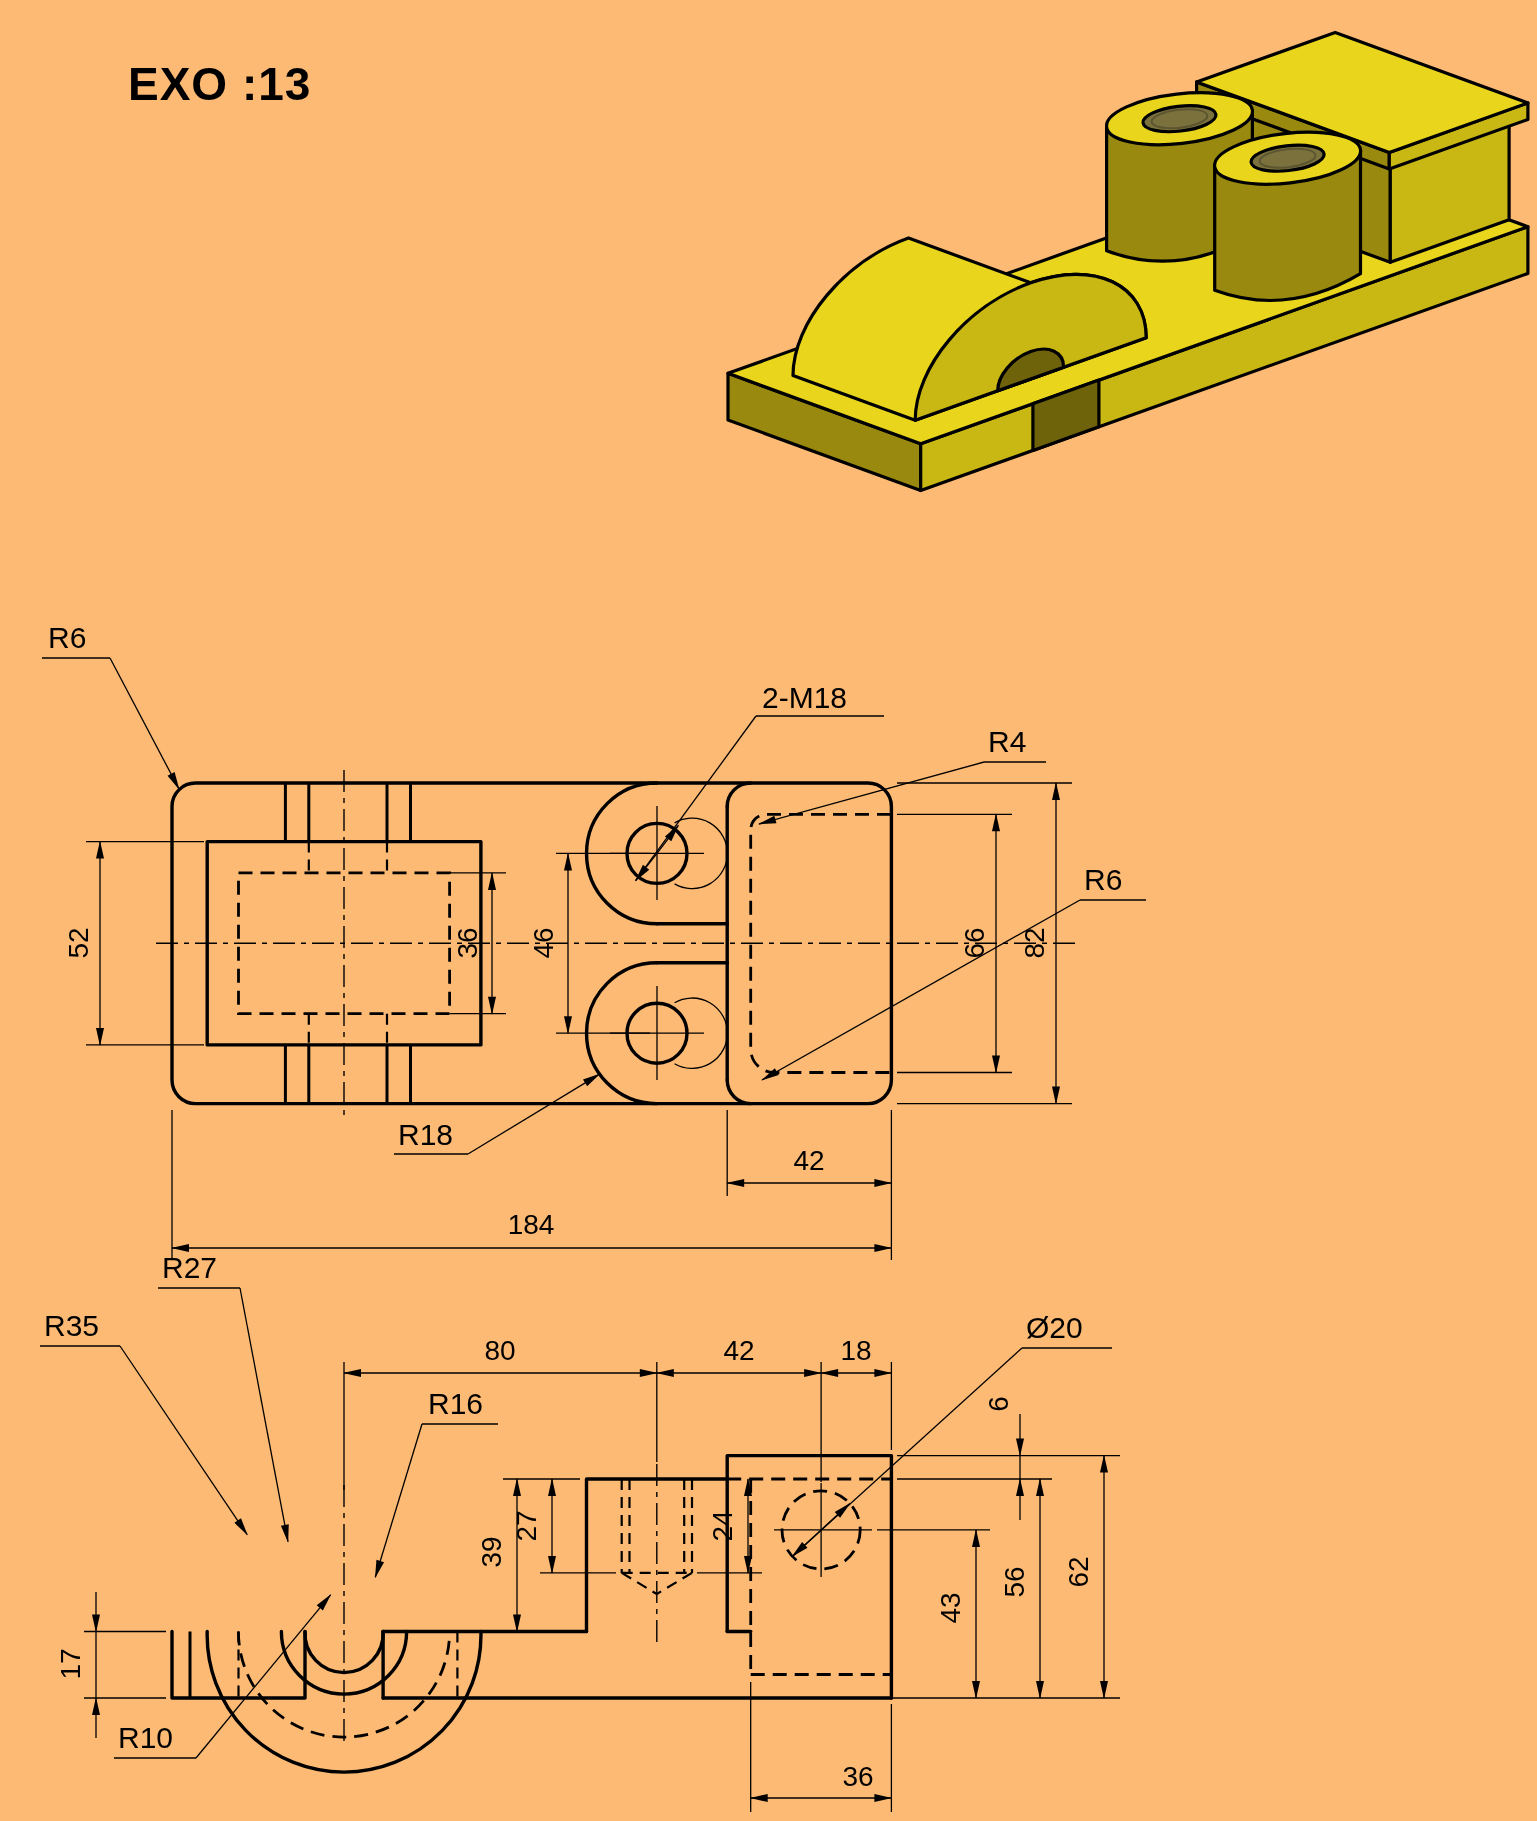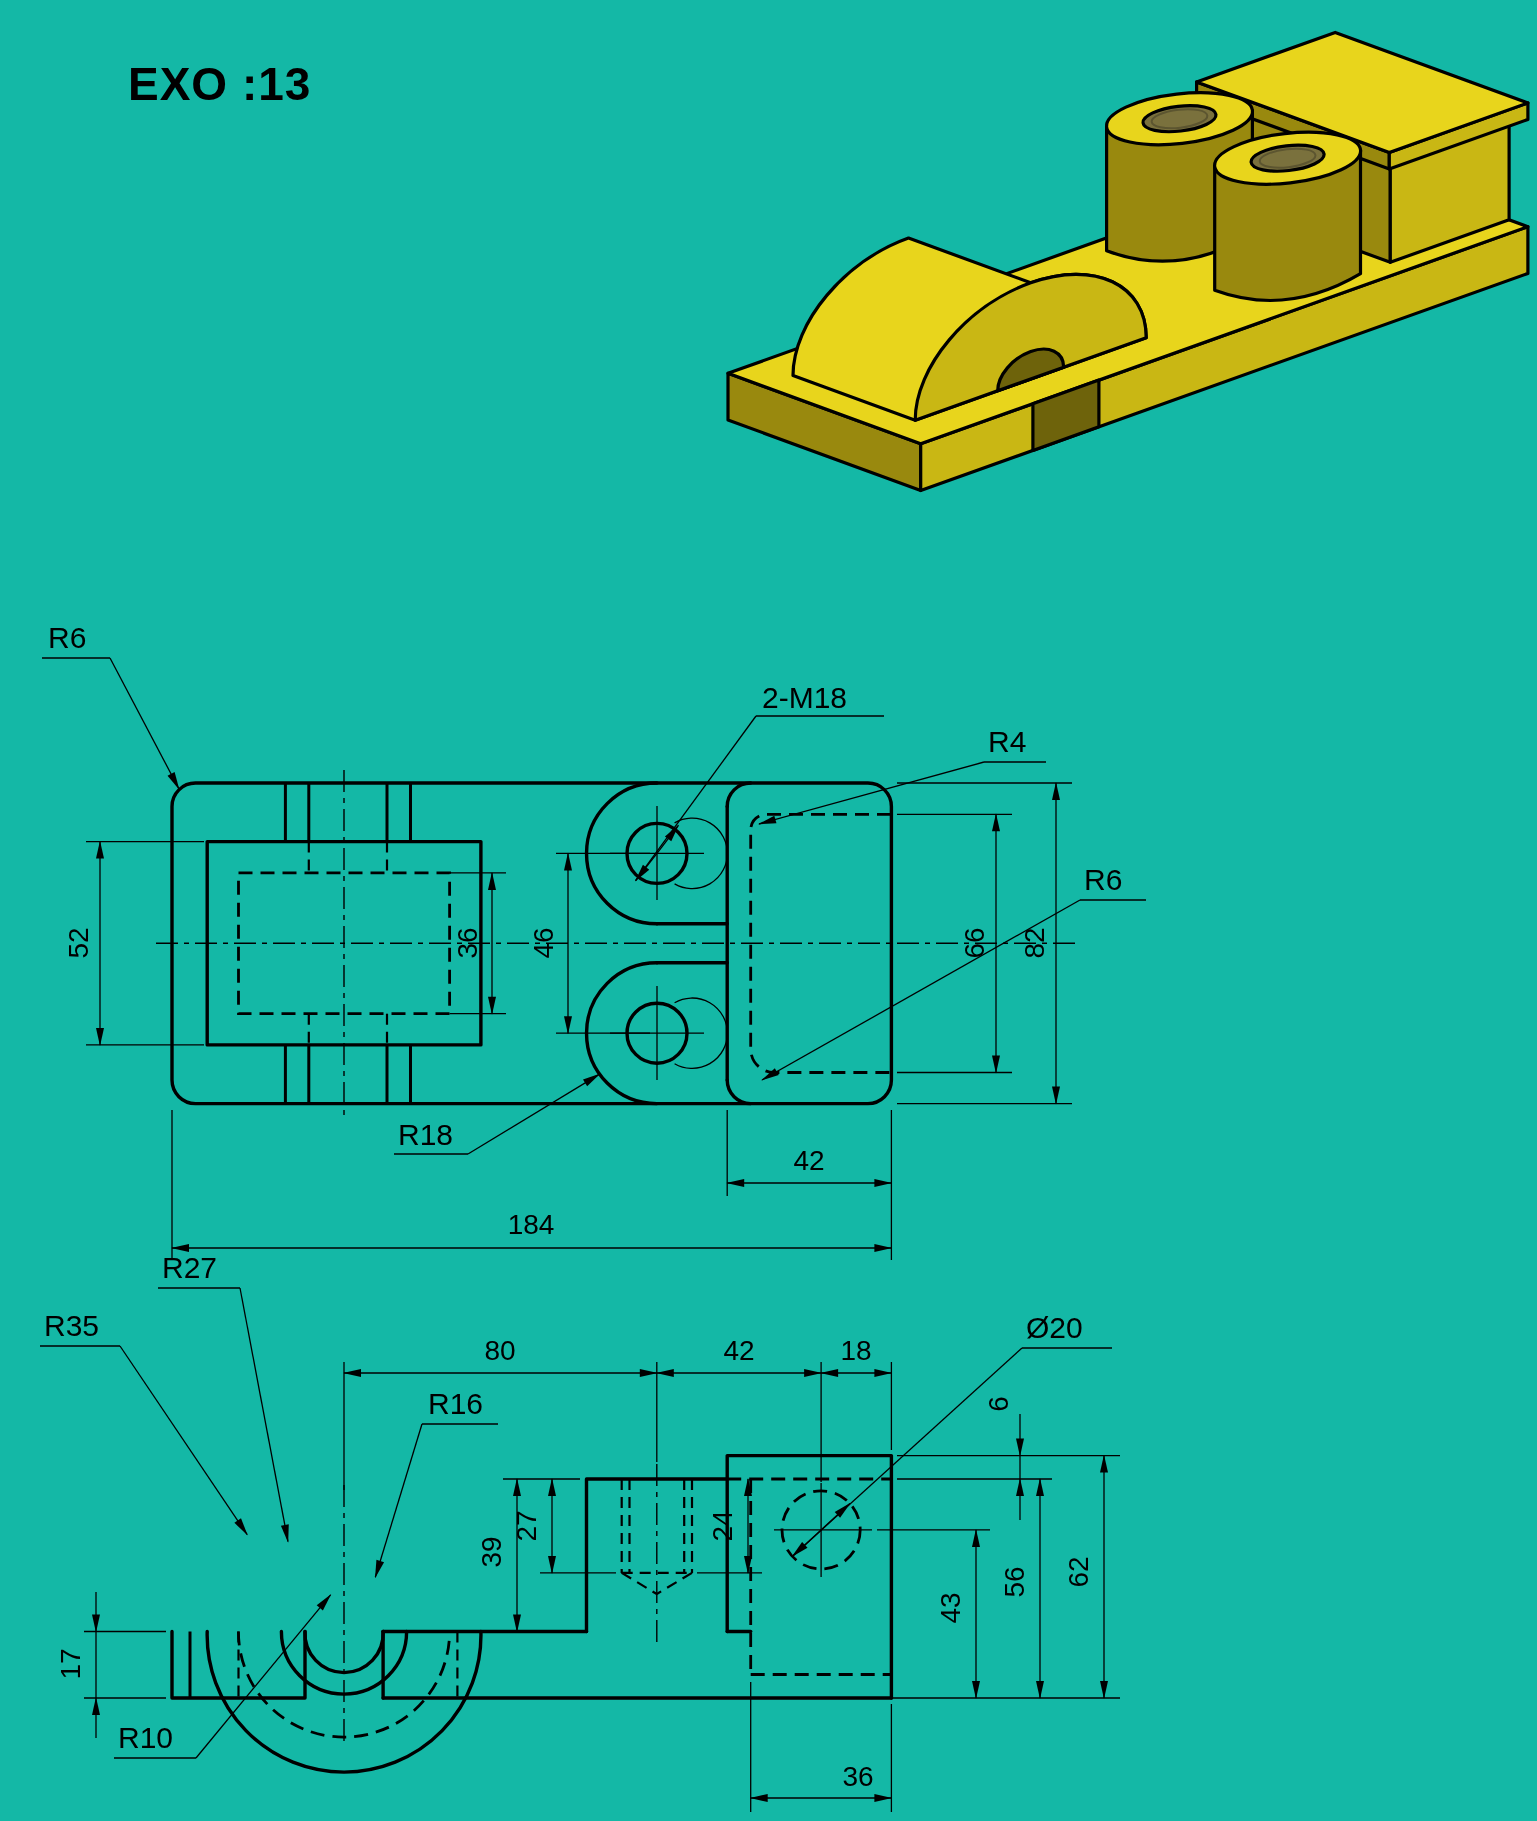--- a/index.html
+++ b/index.html
@@ -1,16 +1,16 @@
 <!DOCTYPE html>
 <html><head>
 <meta charset="utf-8">
 <style>
   html,body{margin:0;padding:0;background:#ffffff;}
-  .page{position:relative;width:1537px;height:1821px;background:#14b8a6;overflow:hidden;
+  .page{position:relative;width:1537px;height:1821px;background:#fdba74;overflow:hidden;
         font-family:"Liberation Sans", sans-serif;}
   svg{position:absolute;left:0;top:0;}
   text{fill:#000;}
   .title{font-size:46px;font-weight:bold;letter-spacing:1px;}
   .dim{font-size:28px;}
   .lbl{font-size:30px;}
   .thick{stroke:#000;stroke-width:3.4;fill:none;stroke-linecap:round;stroke-linejoin:round;}
   .thick2{stroke:#000;stroke-width:3.0;fill:none;}
   .hid{stroke:#000;stroke-width:2.8;fill:none;stroke-dasharray:14 8;}
   .hid2{stroke:#000;stroke-width:2.2;fill:none;stroke-dasharray:11 7;}

